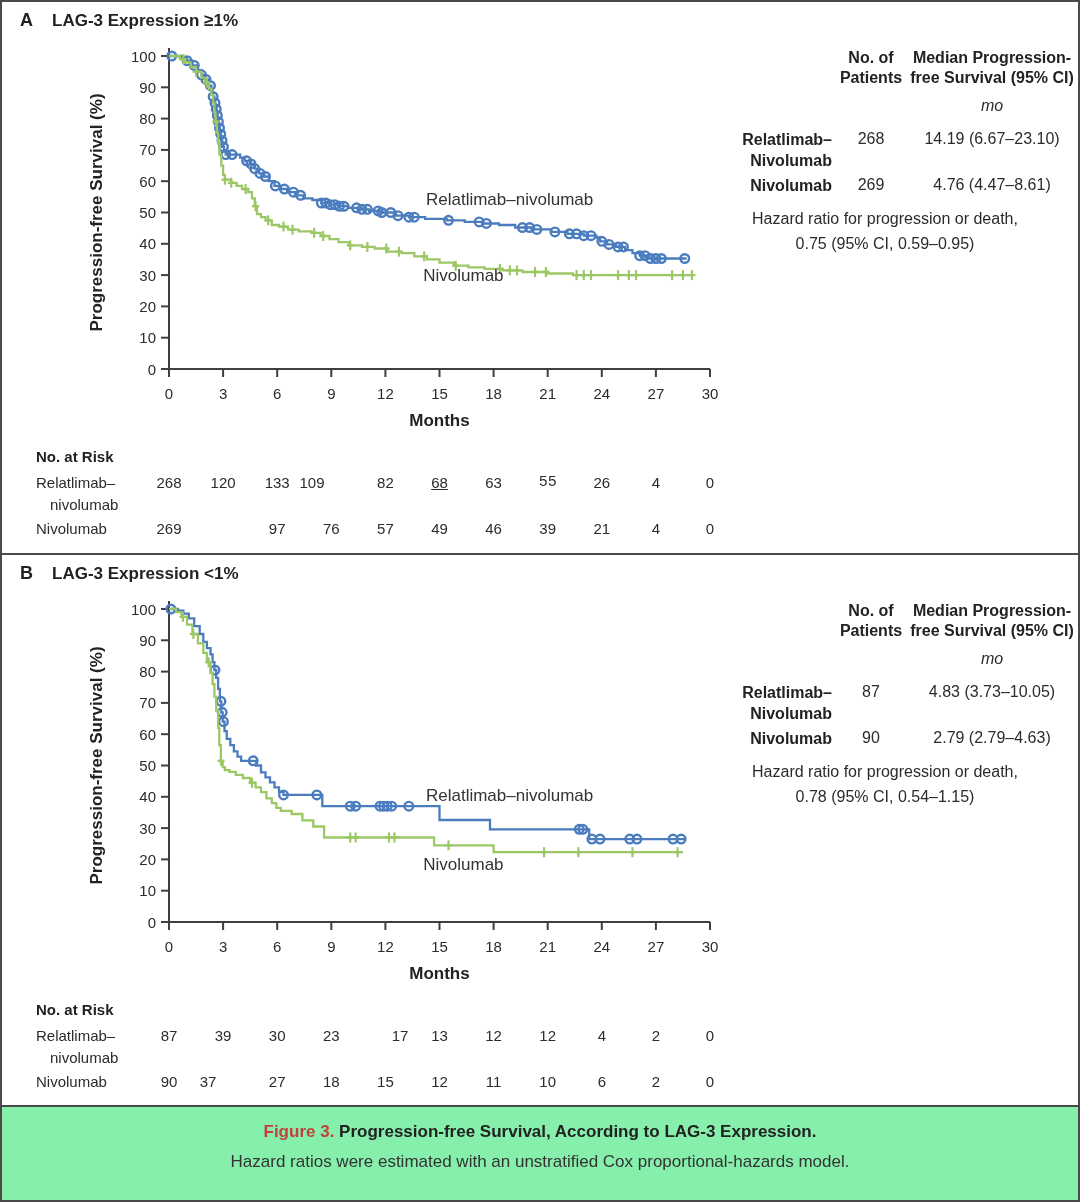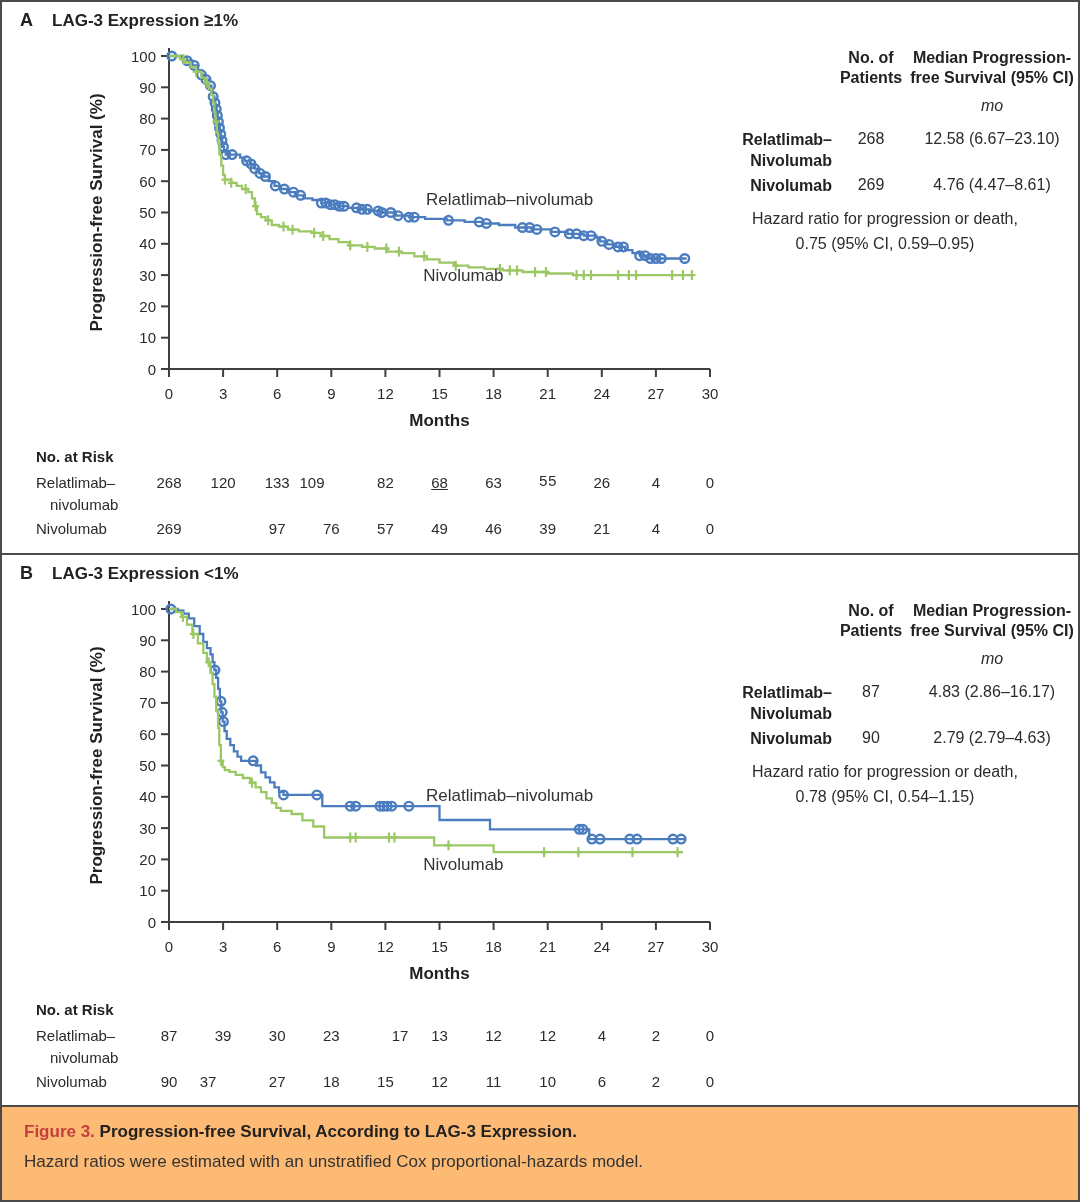--- a/index.html
+++ b/index.html
@@ -30,21 +30,21 @@
   .ar-head{position:absolute;left:34px;top:0;font-weight:bold;color:#222;white-space:nowrap;}
   .ar-l1{position:absolute;left:34px;top:26px;white-space:nowrap;}
   .ar-l2{position:absolute;left:48px;top:48px;white-space:nowrap;}
   .ar-l3{position:absolute;left:34px;top:72px;white-space:nowrap;}
   .ar-counts{position:absolute;left:0;top:0;width:100%;height:20px;}
   .ar-counts.r1{top:26px;}
   .ar-counts.r2{top:72px;}
   .arv{position:absolute;transform:translateX(-50%);white-space:nowrap;}
   
   .caption{position:absolute;left:0;top:1103px;width:1076px;height:95px;box-sizing:border-box;
-    border-top:2px solid #4a4a4a;background:#fdba74;padding:15px 22px;font-size:17px;}
+    border-top:2px solid #4a4a4a;background:#86efac;padding:15px 22px;font-size:17px;text-align:center;}
   .cap-line1{margin-bottom:10px;font-weight:bold;color:#222;}
   .cap-red{font-weight:bold;}
   .cap-body{color:#333;}
 </style>
 </head>
 <body>
 
 <div class="fig">
 
   <div class="panel a">
@@ -244,21 +244,21 @@
         <div></div>
           <div></div>
         <div class="c unit">mo</div>
       </div>
       <div class="srow sdata1">
         <div class="slabel">
           <div>Relatlimab–</div>
           <div>Nivolumab</div>
         </div>
         <div class="c">268</div>
-        <div class="c">12.58 (6.67–23.10)</div>
+        <div class="c">14.19 (6.67–23.10)</div>
       </div>
       <div class="srow sdata2">
         <div class="slabel">Nivolumab</div>
         <div class="c">269</div>
         <div class="c">4.76 (4.47–8.61)</div>
       </div>
       <div class="shr">
         <div>Hazard ratio for progression or death,</div>
         <div>0.75 (95% CI, 0.59–0.95)</div>
       </div>
@@ -418,21 +418,21 @@
         <div></div>
           <div></div>
         <div class="c unit">mo</div>
       </div>
       <div class="srow sdata1">
         <div class="slabel">
           <div>Relatlimab–</div>
           <div>Nivolumab</div>
         </div>
         <div class="c">87</div>
-        <div class="c">4.83 (2.86–16.17)</div>
+        <div class="c">4.83 (3.73–10.05)</div>
       </div>
       <div class="srow sdata2">
         <div class="slabel">Nivolumab</div>
         <div class="c">90</div>
         <div class="c">2.79 (2.79–4.63)</div>
       </div>
       <div class="shr">
         <div>Hazard ratio for progression or death,</div>
         <div>0.78 (95% CI, 0.54–1.15)</div>
       </div>

